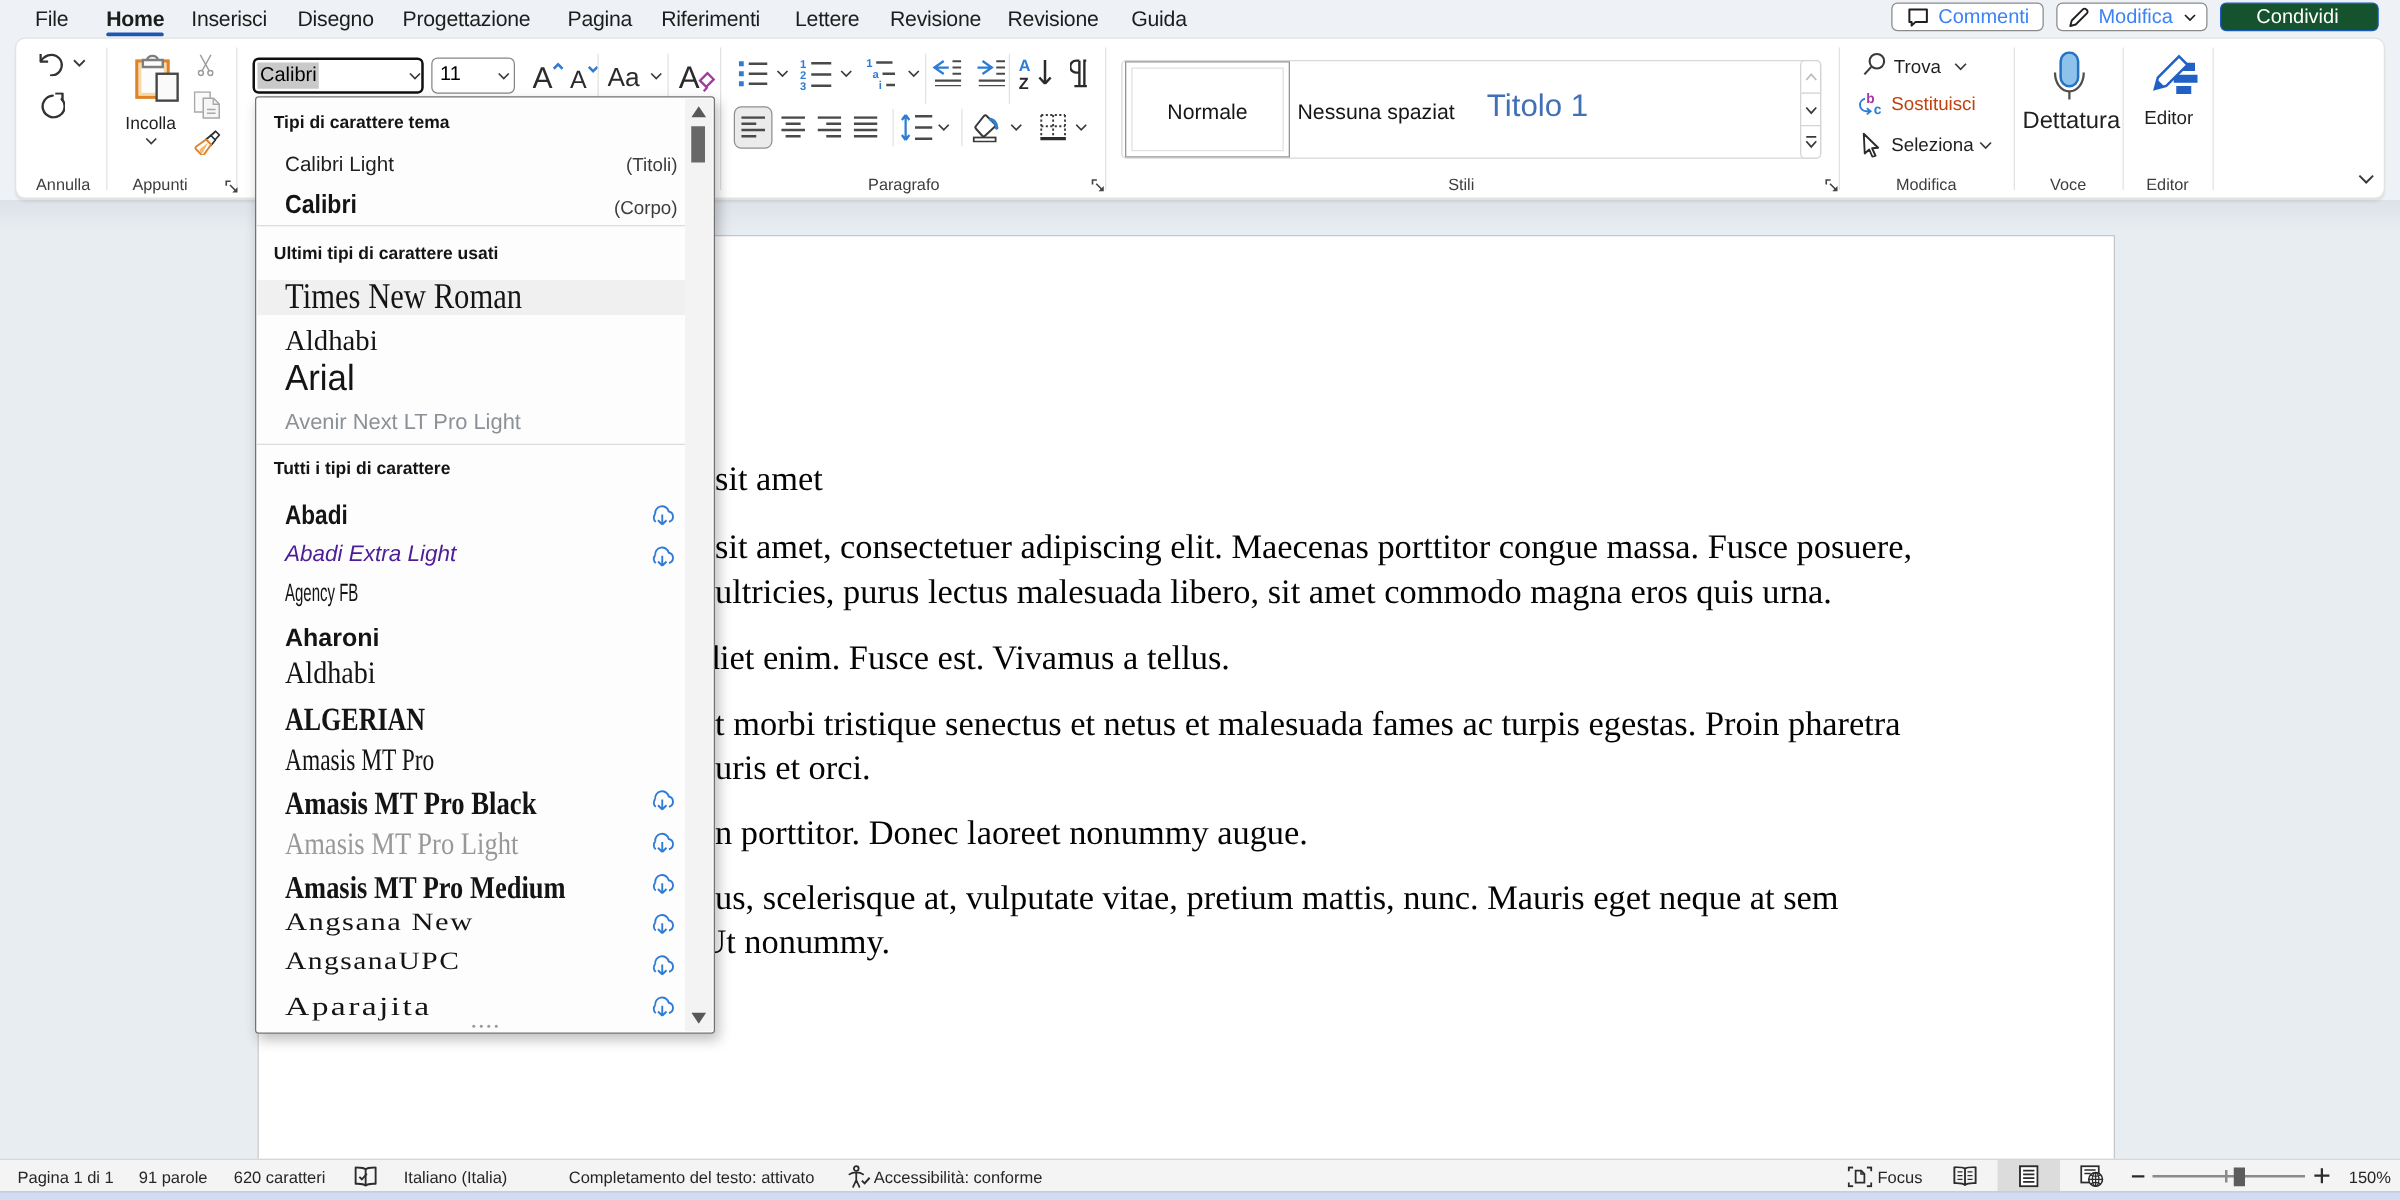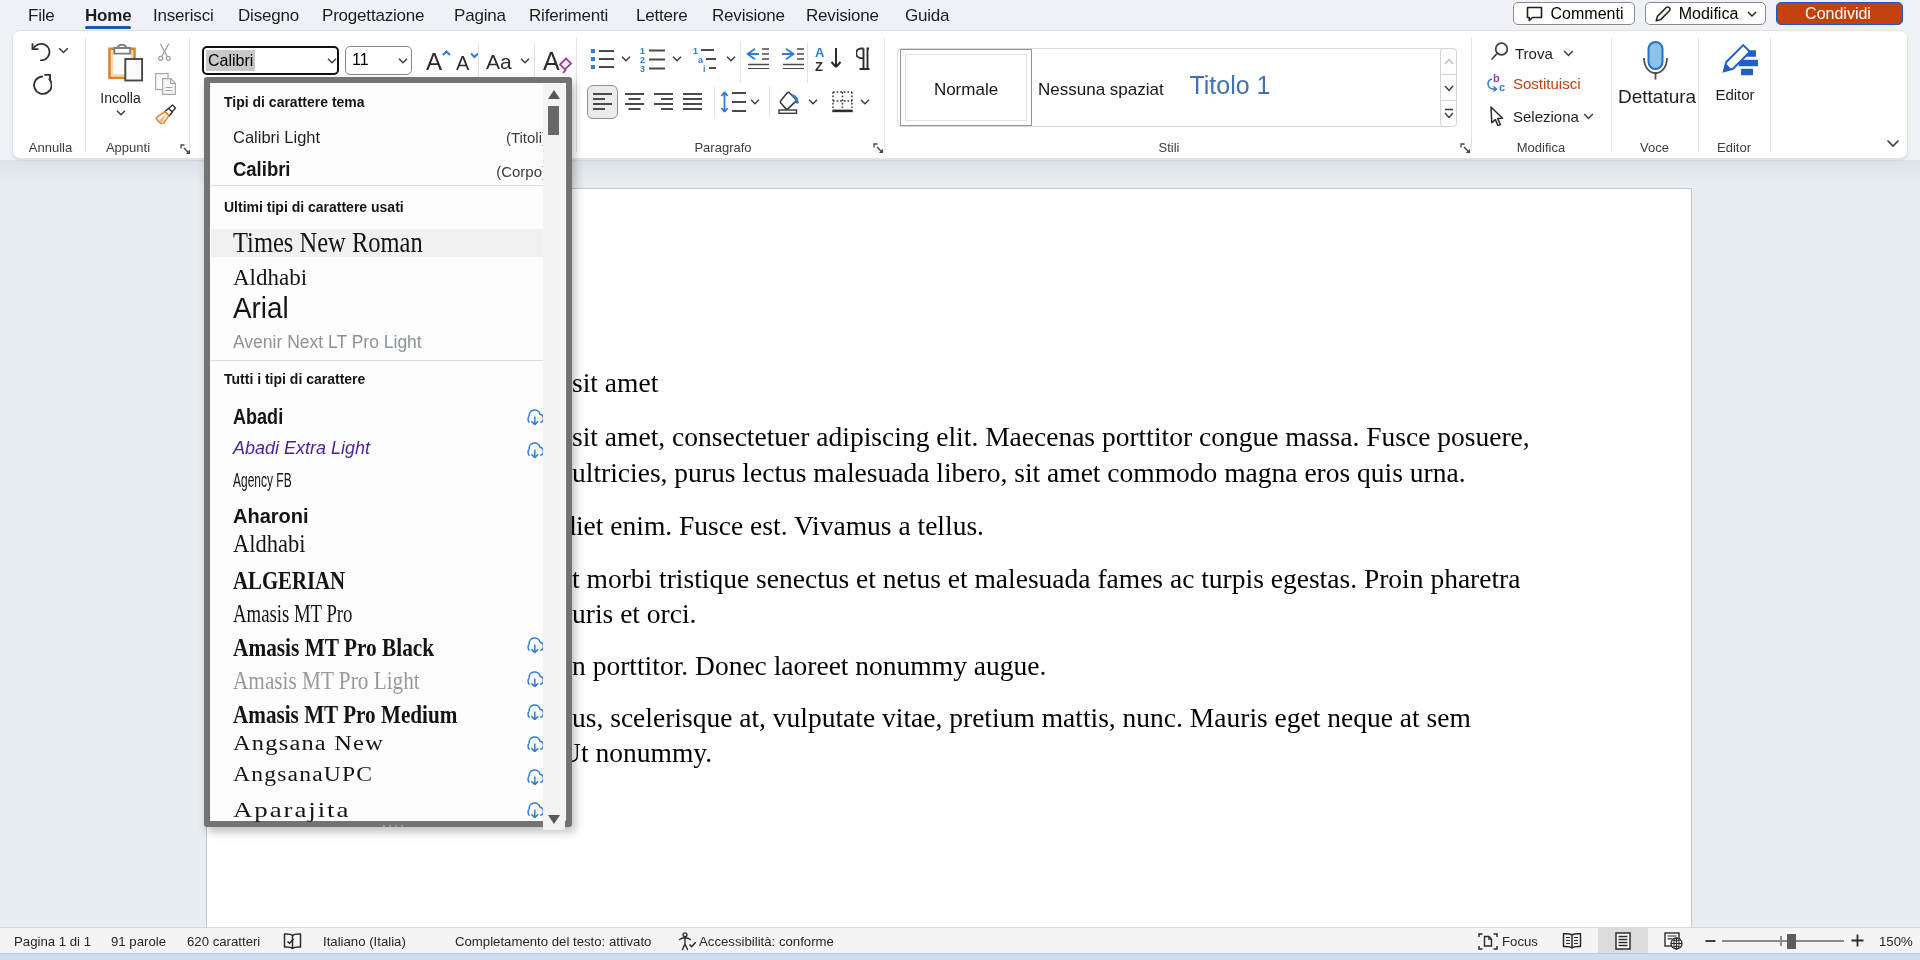--- a/index.html
+++ b/index.html
@@ -3,22 +3,22 @@
 <style>
 * { margin:0; padding:0; box-sizing:border-box; }
 html,body { width:1920px; height:960px; overflow:hidden; font-family:"Liberation Sans", sans-serif; }
 body { position:relative; background:#eef2f6; }
 
 
 #menubar { position:absolute; left:0; top:0; width:1920px; height:32px; background:#eef2f6; }
 .mtab { position:absolute; top:0; height:30px; line-height:31px; font-size:17px; letter-spacing:-0.2px; color:#1d1d1d; }
 .mtab.active { font-weight:bold; }
 .mtab.active::after { content:""; position:absolute; left:0px; right:0px; bottom:1.5px; height:3px; border-radius:2px; background:#1f56b0; }
-.tbtn { position:absolute; top:2px; height:23px; background:#fff; border:1px solid #8a8a8a; border-radius:5px; font-size:16px; color:#000000; display:flex; align-items:center; justify-content:center; gap:7px; }
-#btn-condividi { background:#c2410c; border-color:#185abd; color:#fff;gap:44px; }
+.tbtn { position:absolute; top:2px; height:23px; background:#fff; border:1px solid #8a8a8a; border-radius:5px; font-size:16px; color:#3b82f6; display:flex; align-items:center; justify-content:center; gap:7px; }
+#btn-condividi { background:#14532d; border-color:#185abd; color:#fff;gap:44px; }
 
 
 #ribbon { position:absolute; left:12px; top:30px; width:1896px; height:129px; background:#ffffff; border:1px solid #e2e2e2; border-radius:8px; box-shadow:0 2px 2px rgba(0,0,0,0.07); }
 .gsep { position:absolute; top:7px; width:1px; height:114px; background:#e2e2e2; }
 .glabel { position:absolute; top:109px; font-size:13px; color:#3d3d3d; text-align:center; }
 .launcher { position:absolute; width:13px; height:13px; }
 .rtext { position:absolute; font-size:13px; color:#1f1f1f; }
 .chev { position:absolute; }
 svg { display:block; position:absolute; }
 
@@ -31,21 +31,21 @@
 #docarea { position:absolute; left:0; top:160px; width:1920px; height:767px; background:linear-gradient(180deg, #dde2e8 0px, #e8edf2 26px); }
 #page { position:absolute; left:206px; top:28px; width:1486px; height:739px; background:#fff; border:1px solid #c6c6c6; border-bottom:none; }
 .dline { position:absolute; white-space:nowrap; font-family:"Liberation Serif", serif; font-size:27.5px; line-height:27.5px; color:#040404; }
 
 
 #stgal { position:absolute; left:884px; top:17px; width:560px; height:79px; border:1px solid #d8d8d8; border-radius:4px; background:#fff; }
 .stcell { position:absolute; top:0; height:77px; }
 .stname { position:absolute; width:100%; text-align:center; white-space:nowrap; }
 
 
-#fontdd { position:absolute; left:204px; top:77px; width:368px; height:750px; background:#fdfdfd; border:6px solid #737373; border-radius:3px; box-shadow:3px 5px 10px rgba(0,0,0,0.25); }
+#fontdd { position:absolute; left:204px; top:77px; width:368px; height:750px; background:#fdfdfd; border:1px solid #737373; border-radius:3px; box-shadow:3px 5px 10px rgba(0,0,0,0.25); }
 #fontdd .inner { position:absolute; left:0; top:0; width:345px; height:748px; overflow:hidden; }
 .ddhead { position:absolute; left:14px; font-size:15px; font-weight:bold; color:#141414; }
 .ddrow { position:absolute; left:23px; white-space:nowrap; color:#141414; }
 .ddhl { position:absolute; left:1px; width:344px; height:28px; background:#f0f0f0; }
 .ddsep { position:absolute; left:0px; width:345px; height:1px; background:#dcdcdc; }
 .ddright { position:absolute; font-size:15px; color:#3c3c3c; }
 .cloud { position:absolute; left:314px; }
 #ddscroll { position:absolute; right:1px; top:1px; width:22px; height:746px; background:#f3f3f3; border-radius:0 2px 2px 0; }
 #ddthumb { position:absolute; left:5px; top:22px; width:11px; height:29px; background:#686868; }
 

